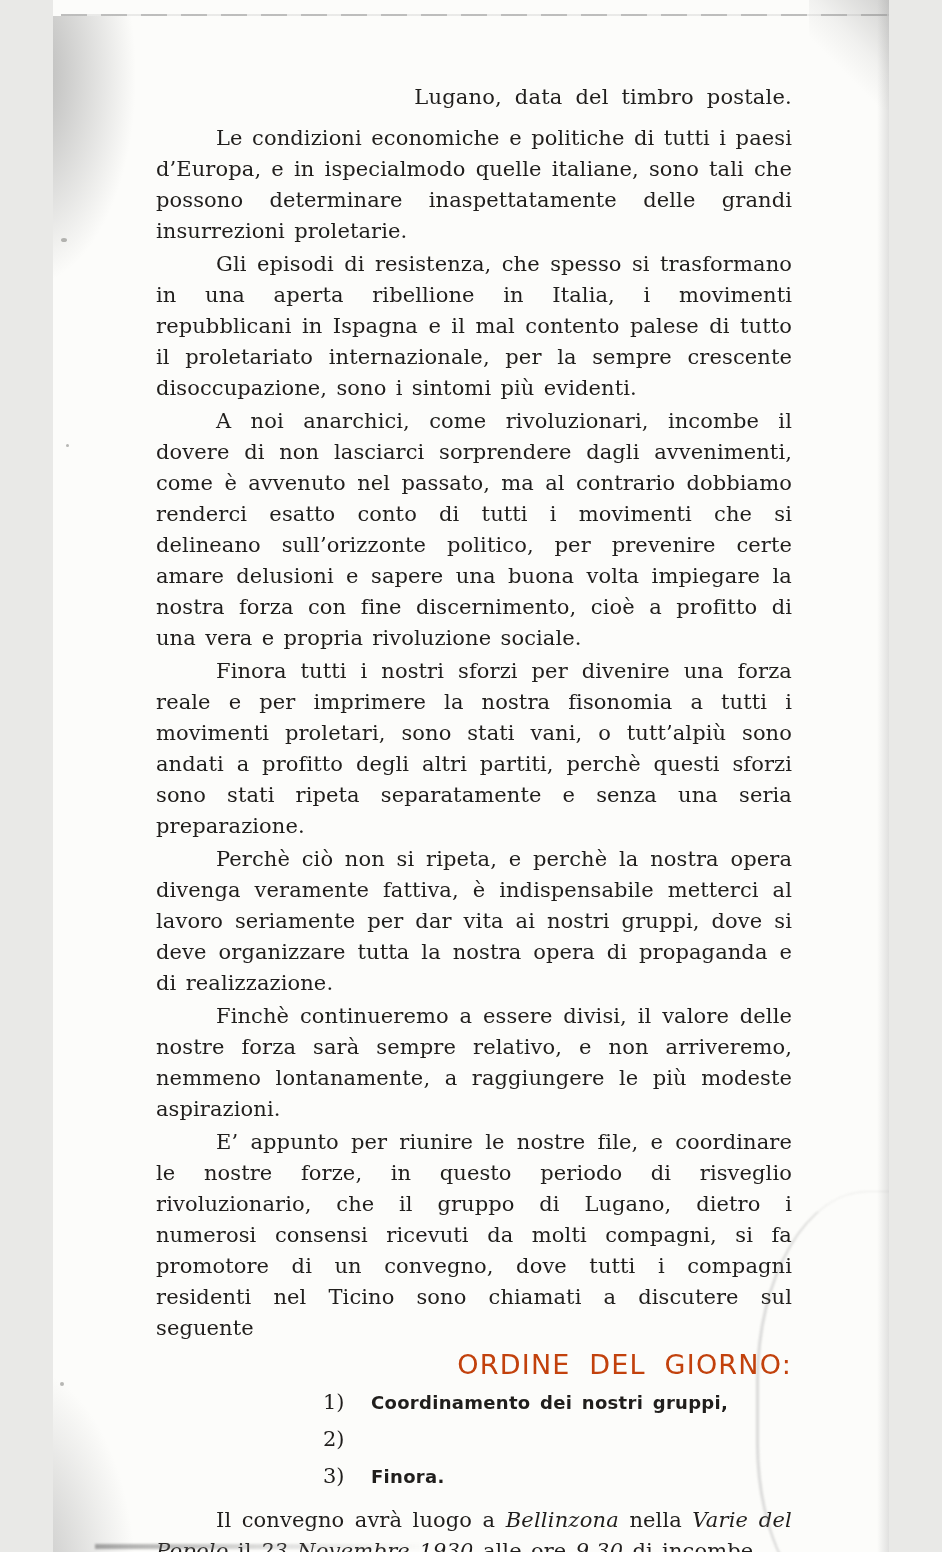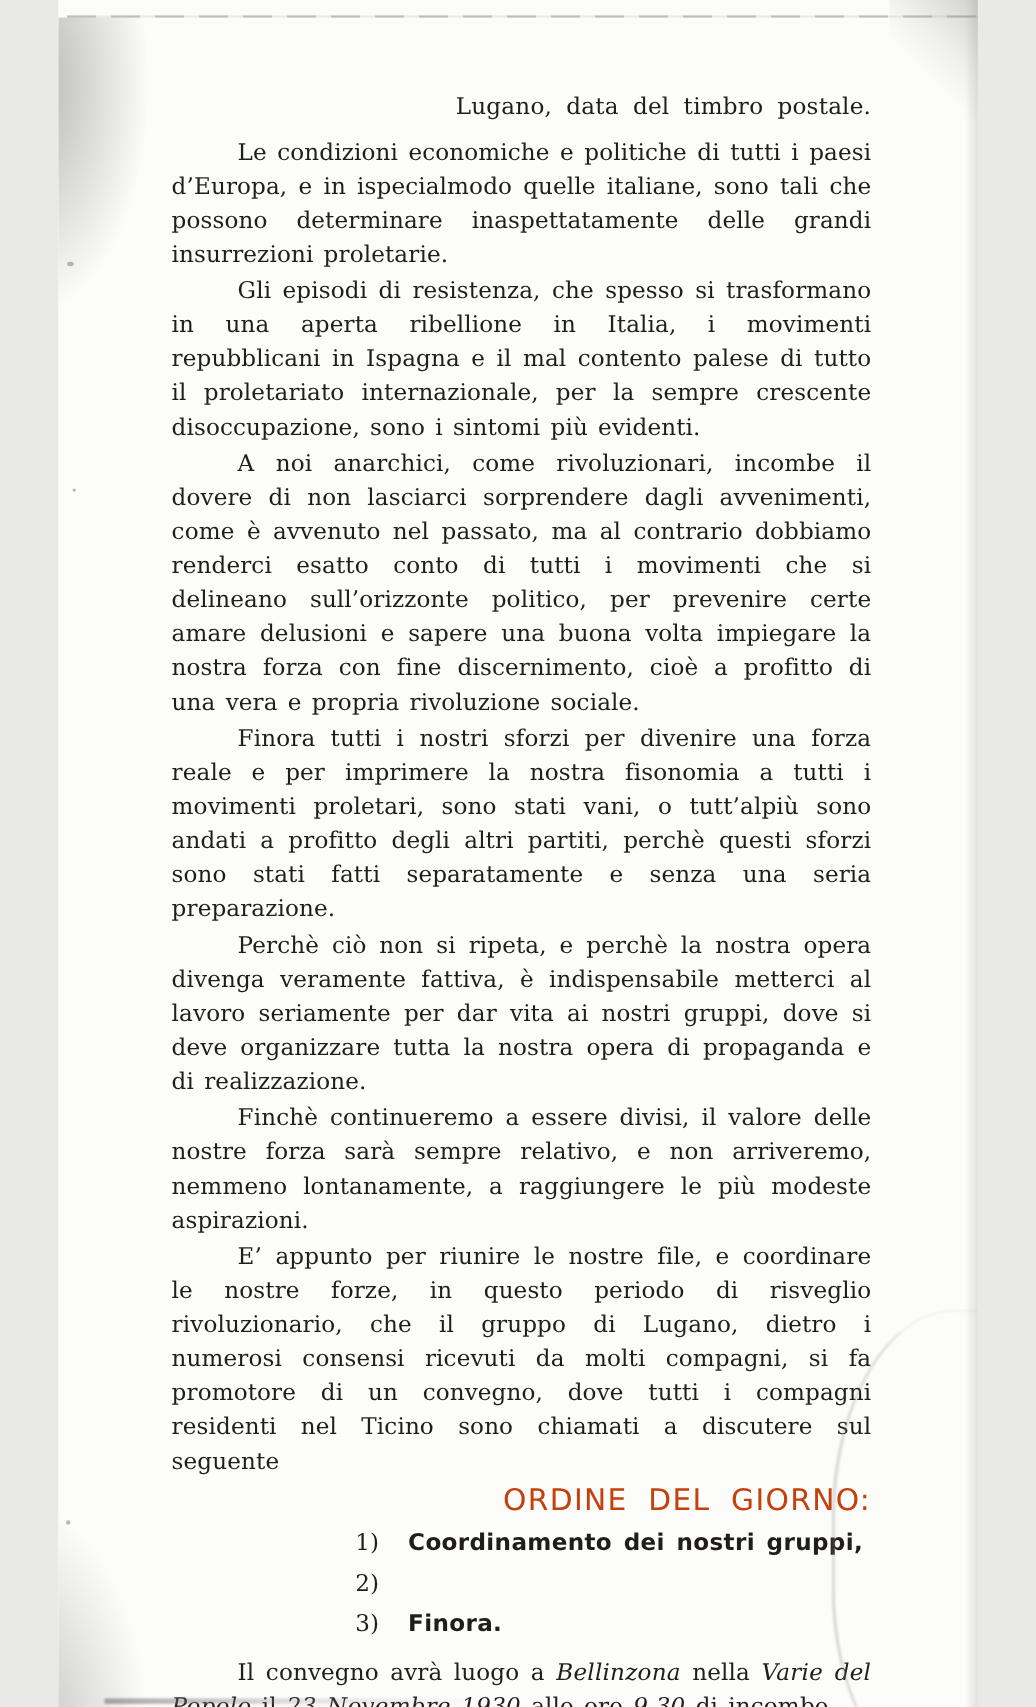--- a/index.html
+++ b/index.html
@@ -105,21 +105,21 @@
   .agenda-item .num {
     width: 30px;
     margin-right: 18px;
     font-family: "DejaVu Serif", "Liberation Serif", serif;
   }
   .agenda-item .label {
     font-family: "DejaVu Sans", "Liberation Sans", sans-serif;
     font-weight: bold;
     letter-spacing: .3px;
     word-spacing: 3px;
-    font-size: 21px;
+    font-size: 18px;
   }
   p.convocation { margin-top: 14px; }
   p.convocation em { font-style: italic; letter-spacing: .2px; }
   p.appeal { margin-top: 12px; }
 </style>
 </head>
 <body>
 
 <div class="page">
 
@@ -134,21 +134,21 @@
   <div class="speck" style="left:13px; top:444px; width:3px; height:3px;"></div>
   <div class="speck" style="left:7px; top:1382px; width:4px; height:4px;"></div>
   <div class="speck" style="left:908px; top:1498px; width:7px; height:4px;"></div>
 
   <div class="dateline">Lugano, data del timbro postale.</div>
 
 
   <p class="body-par first-par">Le condizioni economiche e politiche di tutti i paesi d’Europa, e in ispecialmodo quelle italiane, sono tali che possono determinare inaspettatamente delle grandi insurrezioni proletarie.</p>
   <p class="body-par">Gli episodi di resistenza, che spesso si trasformano in una aperta ribellione in Italia, i movimenti repubblicani in Ispagna e il mal contento palese di tutto il proletariato internazionale, per la sempre crescente disoccupazione, sono i sintomi più evidenti.</p>
   <p class="body-par">A noi anarchici, come rivoluzionari, incombe il dovere di non lasciarci sorprendere dagli avvenimenti, come è avvenuto nel passato, ma al contrario dobbiamo renderci esatto conto di tutti i movimenti che si delineano sull’orizzonte politico, per prevenire certe amare delusioni e sapere una buona volta impiegare la nostra forza con fine discernimento, cioè a profitto di una vera e propria rivoluzione sociale.</p>
-  <p class="body-par">Finora tutti i nostri sforzi per divenire una forza reale e per imprimere la nostra fisonomia a tutti i movimenti proletari, sono stati vani, o tutt’alpiù sono andati a profitto degli altri partiti, perchè questi sforzi sono stati fatti separatamente e senza una seria preparazione.</p>
+  <p class="body-par">Finora tutti i nostri sforzi per divenire una forza reale e per imprimere la nostra fisonomia a tutti i movimenti proletari, sono stati vani, o tutt’alpiù sono andati a profitto degli altri partiti, perchè questi sforzi sono stati ripeta separatamente e senza una seria preparazione.</p>
   <p class="body-par">Perchè ciò non si ripeta, e perchè la nostra opera divenga veramente fattiva, è indispensabile metterci al lavoro seriamente per dar vita ai nostri gruppi, dove si deve organizzare tutta la nostra opera di propaganda e di realizzazione.</p>
   <p class="body-par">Finchè continueremo a essere divisi, il valore delle nostre forza sarà sempre relativo, e non arriveremo, nemmeno lontanamente, a raggiungere le più modeste aspirazioni.</p>
   <p class="body-par">E’ appunto per riunire le nostre file, e coordinare le nostre forze, in questo periodo di risveglio rivoluzionario, che il gruppo di Lugano, dietro i numerosi consensi ricevuti da molti compagni, si fa promotore di un convegno, dove tutti i compagni residenti nel Ticino sono chiamati a discutere sul seguente</p>
 
   <div class="agenda-heading">ORDINE DEL GIORNO:</div>
 
   <div class="agenda-item">
     <span class="num">1)</span>
     <span class="label">Coordinamento dei nostri gruppi,</span>
   </div>

